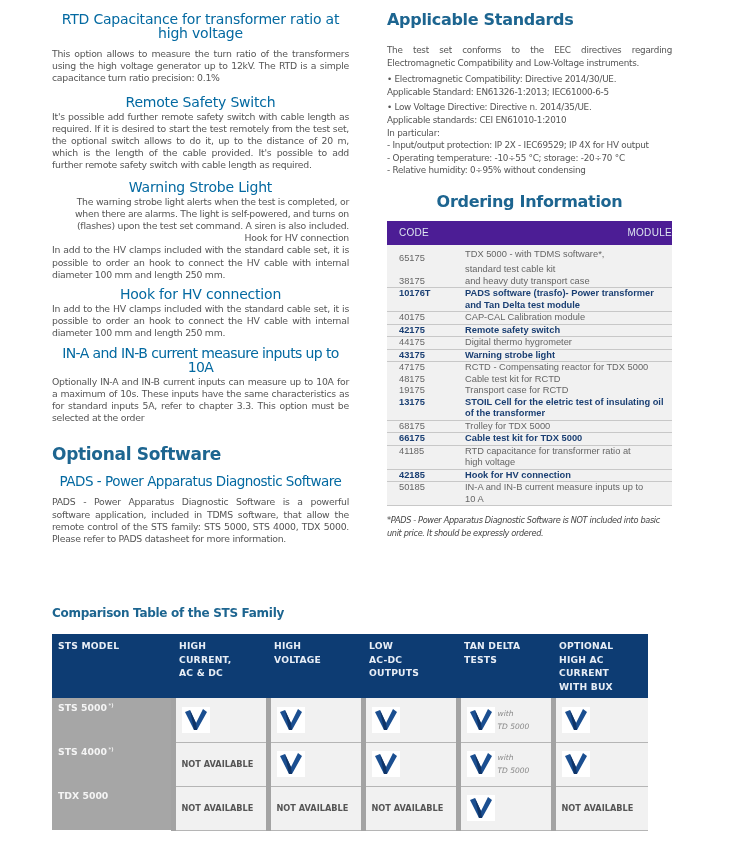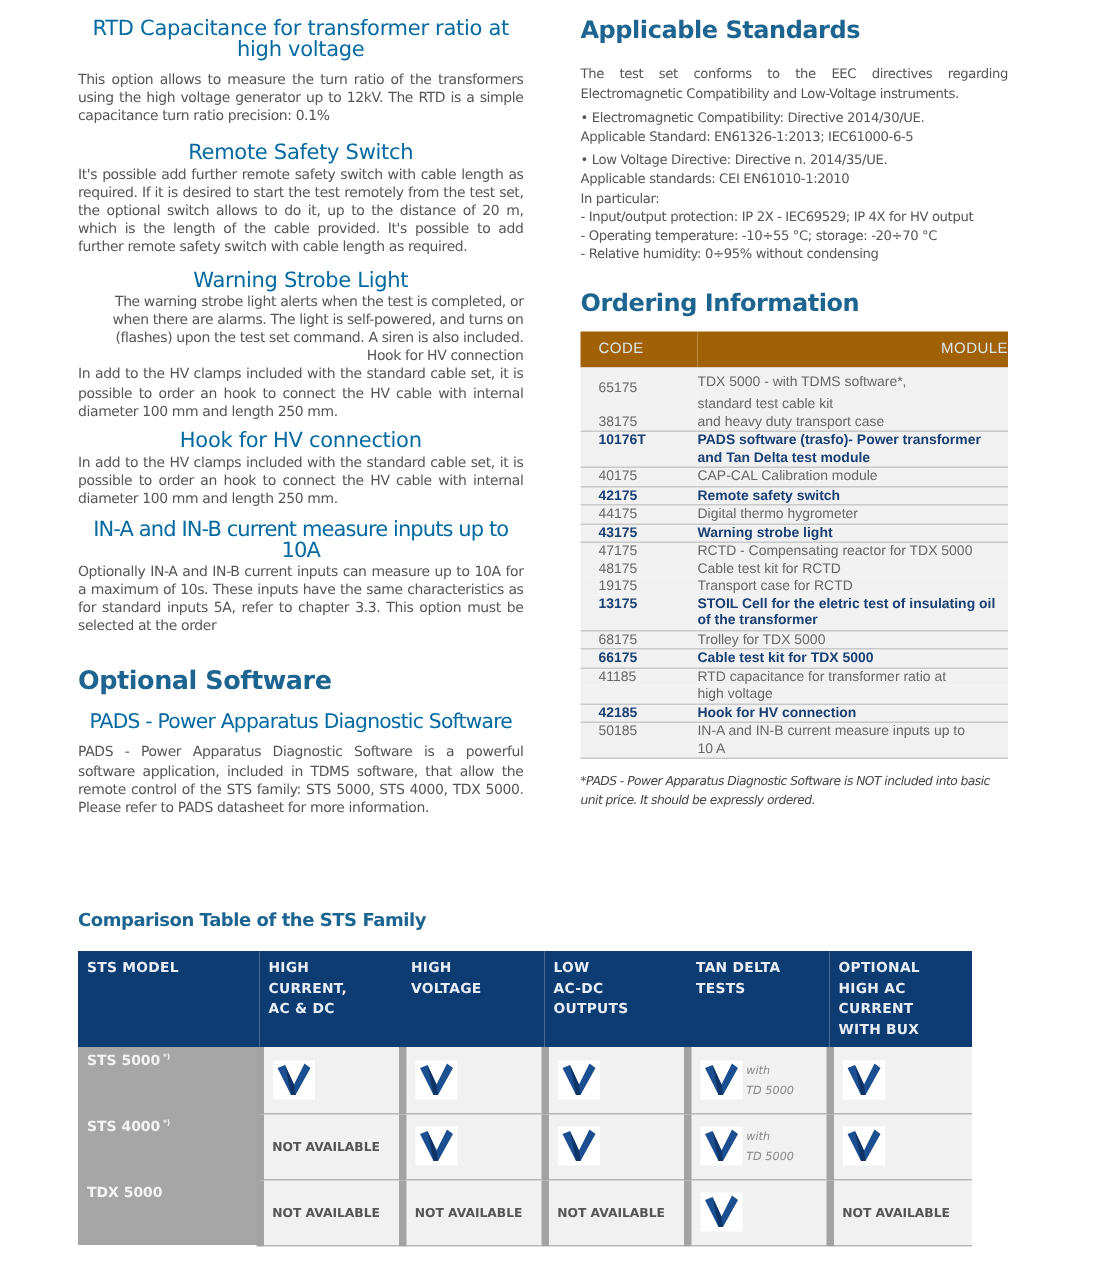--- a/index.html
+++ b/index.html
@@ -12,21 +12,21 @@
 
   #left { position: absolute; left: 52px; top: 12px; width: 297px; }
   #left .h2 { font-size: 14px; line-height: 14px; margin-bottom: 6px; }
   #left .sec { margin-bottom: 3px; }
 
   #right { position: absolute; left: 387px; top: 10px; width: 285px; }
   #right .h1 { font-size: 16px; line-height: 20px; }
   .std-p { font-size: 8.8px; line-height: 12.6px; color: #555; font-family: "DejaVu Sans", sans-serif; letter-spacing: -0.25px; }
 
   table.order { width: 285px; border-collapse: collapse; font-family: "Liberation Sans", sans-serif; font-size: 9.3px; }
-  table.order th { background: #a16207; color: #dde6f0; font-weight: normal; height: 24px; font-size: 10px; letter-spacing: 0.3px; }
+  table.order th { background: #4c1d95; color: #dde6f0; font-weight: normal; height: 24px; font-size: 10px; letter-spacing: 0.3px; }
   table.order td { background: #f1f1f1; color: #666; line-height: 11.5px; vertical-align: top; padding: 0; }
   table.order td.code { width: 78px; padding-left: 12px; }
   table.order tr.hl td { color: #1a3f73; font-weight: bold; }
   table.order tr.bb td { border-bottom: 1px solid #c8c8c8; }
 
   .note { font-size: 8.2px; line-height: 12.5px; font-style: italic; color: #444; margin-top: 8px; font-family: "DejaVu Sans", sans-serif; letter-spacing: -0.35px; }
 
   #cmp-title { position: absolute; left: 52px; top: 606px; font-size: 12px; }
   table.cmp { position: absolute; left: 52px; top: 634px; width: 596px; border-collapse: collapse; font-family: "DejaVu Sans", sans-serif; }
   table.cmp th { background: #0d3c73; color: #e8eef6; font-size: 9.2px; line-height: 13.6px; font-weight: bold; text-align: left; vertical-align: top; padding: 5px 6px 0 6px; height: 64px; letter-spacing: 0.2px; }
@@ -74,21 +74,21 @@
   <p class="std-p" style="text-align:justify; margin-bottom:4px;">The test set conforms to the EEC directives regarding Electromagnetic Compatibility and Low-Voltage instruments.</p>
   <p class="std-p">• Electromagnetic Compatibility: Directive 2014/30/UE.</p>
   <p class="std-p" style="margin-bottom:3px;">Applicable Standard: EN61326-1:2013; IEC61000-6-5</p>
   <p class="std-p">• Low Voltage Directive: Directive n. 2014/35/UE.</p>
   <p class="std-p">Applicable standards: CEI EN61010-1:2010</p>
   <p class="std-p">In particular:</p>
   <p class="std-p">-   Input/output protection: IP 2X - IEC69529; IP 4X for HV output</p>
   <p class="std-p">-   Operating temperature: -10÷55 °C; storage: -20÷70 °C</p>
   <p class="std-p" style="margin-bottom:15px;">-   Relative humidity: 0÷95% without condensing</p>
 
-  <h1 class="h1" style="margin-bottom:9px;">Ordering Information</h1>
+  <h1 class="h1" style="margin-bottom:9px;text-align:center;">Ordering Information</h1>
   <table class="order">
     <thead>
       <tr>
         <th style="text-align:left; padding-left:12px;">CODE</th>
         <th style="text-align:right; padding-left:62px;margin-top:32px;">MODULE</th>
       </tr>
     </thead>
     <tbody id="order-body">
         <tr>
           <td class="code" style="padding-top: 8px;">65175</td>

